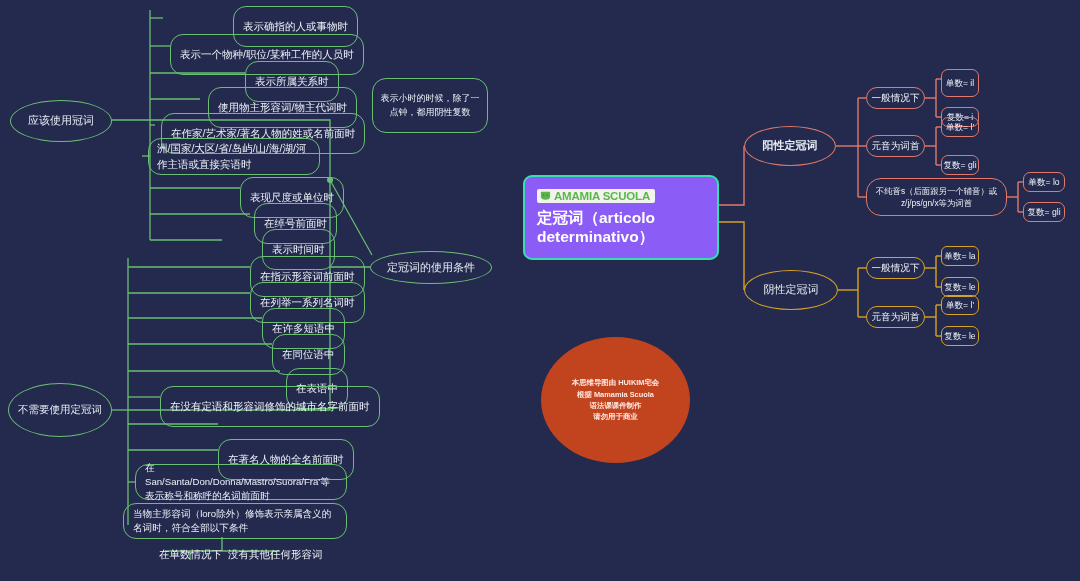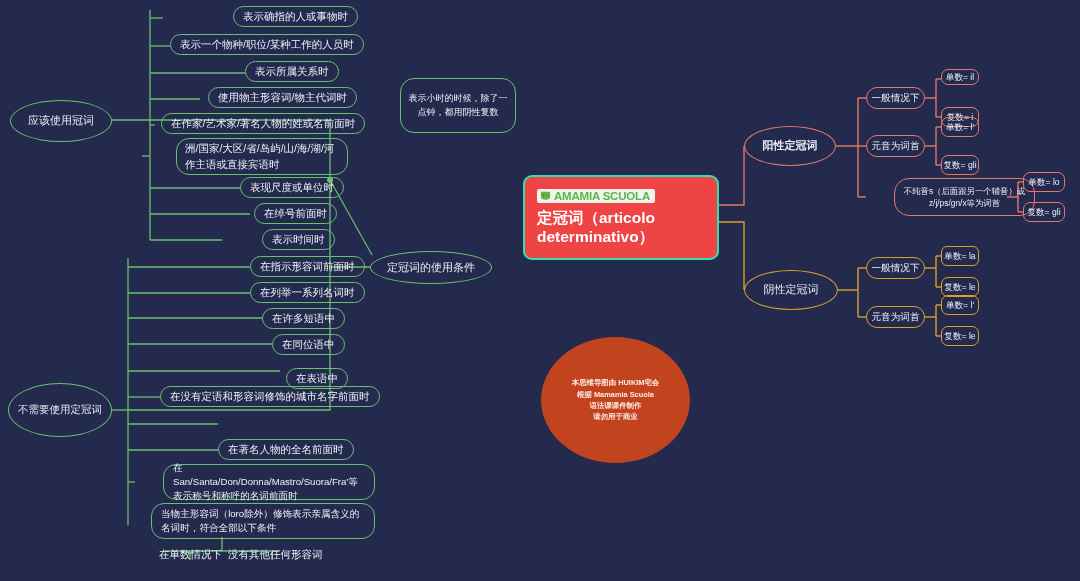--- a/index.html
+++ b/index.html
@@ -14,24 +14,24 @@
 
   .node{
     position:absolute;box-sizing:border-box;
     display:flex;align-items:center;justify-content:center;
     text-align:center;color:#eef1f8;
     line-height:1.25;
   }
   
   .box{
     border:1.3px solid #6bbf73;border-radius:13px;
-    padding:3px 9px;font-size:10.5px;white-space:nowrap;
+    padding:13px 9px;font-size:10.5px;white-space:nowrap;
     background:rgba(35,42,77,0.0);
   }
-  .box.multi{white-space:normal;line-height:1.45;margin-left:28px;}
+  .box.multi{white-space:normal;line-height:1.45;}
   .box.red{border-color:#e2796a;border-radius:7px;}
   .box.gold{border-color:#d9a227;border-radius:7px;}
   .box.redpill{border-color:#e2796a;border-radius:15px;}
 
   
   .oval{
     border:1.3px solid #6bbf73;border-radius:50%;
     font-size:11px;white-space:nowrap;color:#e9edf6;
   }
   .oval.red{border-color:#e2796a;font-weight:bold;}
@@ -40,21 +40,21 @@
   
   .underline{
     border-bottom:1.5px solid #6bbf73;font-size:10.5px;
     white-space:nowrap;padding-bottom:21px;color:#eef1f8;
   }
 
   
   #central{
     position:absolute;left:523px;top:175px;width:196px;height:85px;
     border:2.5px solid #35e0b0;border-radius:9px;
-    background:#ef4444;
+    background:#8b5cf6;
     display:flex;flex-direction:column;align-items:flex-start;
     justify-content:center;padding:6px 12px;box-sizing:border-box;
   }
   #logo-chip{
     display:inline-flex;align-items:center;gap:3px;
     background:#f2f2ef;border-radius:2px;padding:1px 5px 1px 3px;margin-bottom:5px;
   }
   #logo-mark{width:11px;height:11px;display:block;}
   #logo-text{font-size:11.5px;font-weight:bold;color:#58b947;letter-spacing:-0.2px;}
   #central-title{font-size:15.5px;font-weight:bold;color:#ffffff;line-height:1.25;text-align:left;}
@@ -197,21 +197,21 @@
   <div class="node box multi" style="left:123px;top:503px;width:224px;height:36px;padding:3px 9px;text-align:left;font-size:9.6px;">当物主形容词（loro除外）修饰表示亲属含义的名词时，符合全部以下条件</div>
 
   <div class="node underline" style="left:159px;top:548px;">在单数情况下</div>
   <div class="node underline" style="left:228px;top:548px;">没有其他任何形容词</div>
 
   <div class="node oval red" style="left:744px;top:126px;width:92px;height:40px;">阳性定冠词</div>
   <div class="node box redpill" style="left:866px;top:87px;width:59px;height:22px;font-size:9.6px;padding:0;">一般情况下</div>
   <div class="node box redpill" style="left:866px;top:135px;width:59px;height:22px;font-size:9.6px;padding:0;">元音为词首</div>
   <div class="node box redpill multi" style="left:866px;top:178px;width:141px;height:38px;font-size:8.4px;padding:2px 6px;">不纯音s（后面跟另一个辅音）或z/j/ps/gn/x等为词首</div>
 
-  <div class="node box red" style="left:941px;top:69px;width:38px;height:16px;font-size:8.6px;padding:0;">单数= il</div>
+  <div class="node box red" style="left:941px;top:69px;width:38px;height:28px;font-size:8.6px;padding:0;">单数= il</div>
   <div class="node box red" style="left:941px;top:107px;width:38px;height:20px;font-size:8.6px;padding:0;">复数= i</div>
   <div class="node box red" style="left:941px;top:117px;width:38px;height:20px;font-size:8.6px;padding:0;">单数= l'</div>
   <div class="node box red" style="left:941px;top:155px;width:38px;height:20px;font-size:8.6px;padding:0;">复数= gli</div>
   <div class="node box red" style="left:1023px;top:172px;width:42px;height:20px;font-size:8.6px;padding:0;">单数= lo</div>
   <div class="node box red" style="left:1023px;top:202px;width:42px;height:20px;font-size:8.6px;padding:0;">复数= gli</div>
 
   <div class="node oval gold" style="left:744px;top:270px;width:94px;height:40px;">阴性定冠词</div>
   <div class="node box gold" style="left:866px;top:257px;width:59px;height:22px;font-size:9.6px;padding:0;border-radius:13px;">一般情况下</div>
   <div class="node box gold" style="left:866px;top:306px;width:59px;height:22px;font-size:9.6px;padding:0;border-radius:13px;">元音为词首</div>
 

